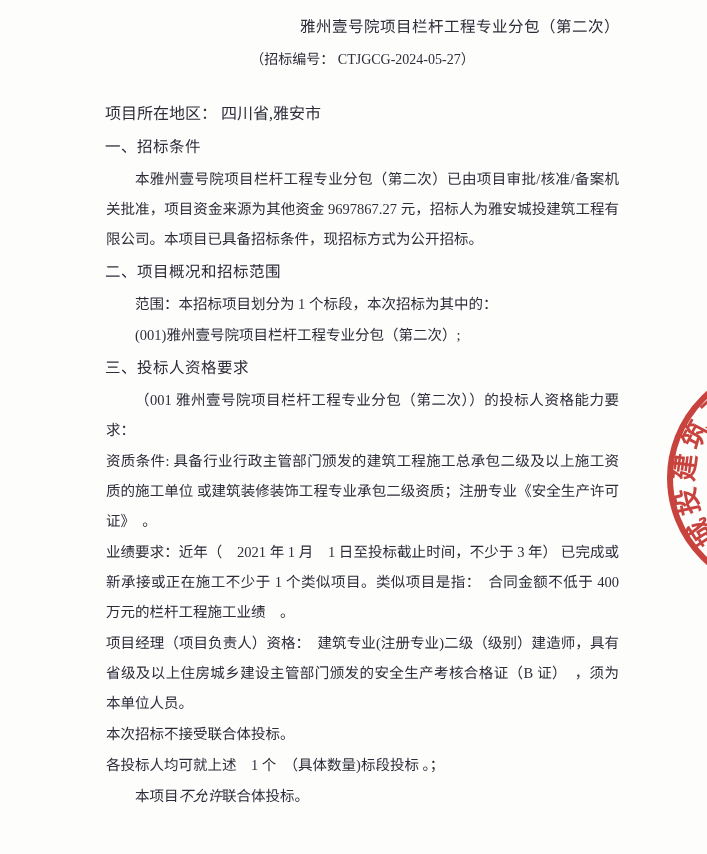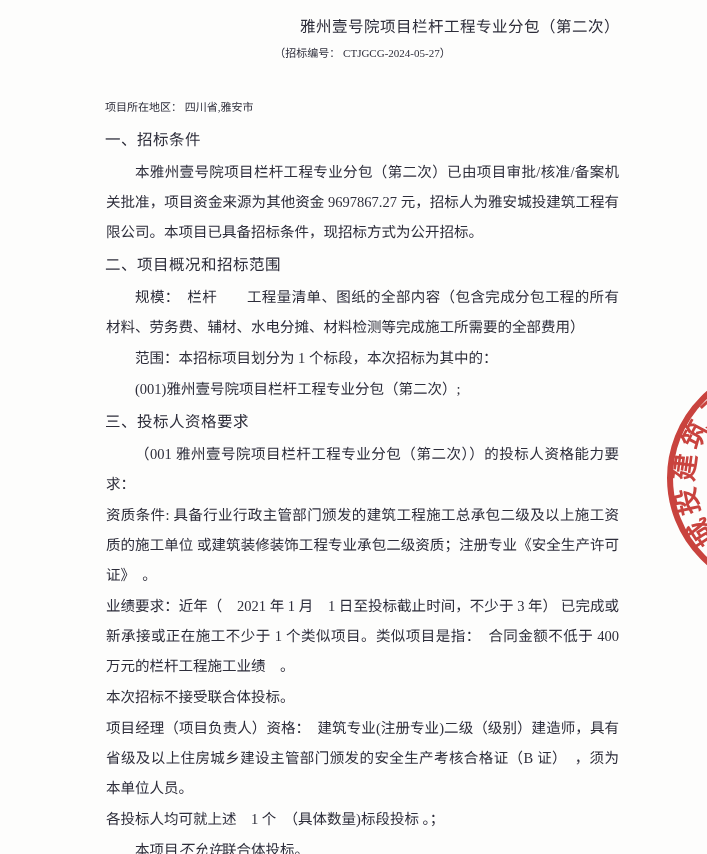--- a/index.html
+++ b/index.html
@@ -17,26 +17,27 @@
     z-index: 1;
   }
   .title {
     text-align: right;
     font-size: 15.5px;
     line-height: 26px;
     letter-spacing: 0.5px;
   }
   .subtitle {
     text-align: center;
-    font-size: 11px;
+    font-size: 14px;
     line-height: 26px;
+    margin-top: 7px;
   }
   .location {
     margin-top: 26px;
-    font-size: 11px;
+    font-size: 16px;
     line-height: 30px;
   }
   .sec-heading {
     font-family: "Liberation Sans", "DejaVu Sans", sans-serif;
     font-weight: normal;
     font-size: 15.5px;
     line-height: 30px;
     margin: 3px 0 2px 0;
     letter-spacing: 0.5px;
   }
@@ -66,30 +67,29 @@
 <div class="doc">
   <div class="title">雅州壹号院项目栏杆工程专业分包（第二次）</div>
   <div class="subtitle">（招标编号：  CTJGCG-2024-05-27）</div>
 
   <div class="location">项目所在地区： 四川省,雅安市</div>
 
   <div class="sec-heading">一、招标条件</div>
   <p class="para indent">本雅州壹号院项目栏杆工程专业分包（第二次）已由项目审批/核准/备案机关批准，项目资金来源为其他资金 9697867.27 元，招标人为雅安城投建筑工程有限公司。本项目已具备招标条件，现招标方式为公开招标。</p>
 
   <div class="sec-heading">二、项目概况和招标范围</div>
-  <p class="para indent">规模：　栏杆　　工程量清单、图纸的全部内容（包含完成分包工程的所有材料、劳务费、辅材、水电分摊、材料检测等完成施工所需要的全部费用）</p>
   <p class="para indent">范围：本招标项目划分为 1 个标段，本次招标为其中的：</p>
   <p class="para indent">(001)雅州壹号院项目栏杆工程专业分包（第二次）;</p>
 
   <div class="sec-heading">三、投标人资格要求</div>
   <p class="para indent">（001 雅州壹号院项目栏杆工程专业分包（第二次））的投标人资格能力要求：</p>
   <p class="para">资质条件: 具备行业行政主管部门颁发的建筑工程施工总承包二级及以上施工资质的施工单位 或建筑装修装饰工程专业承包二级资质；注册专业《安全生产许可证》　。</p>
   <p class="para">业绩要求：近年（　2021 年 1 月　1 日至投标截止时间，不少于 3 年） 已完成或新承接或正在施工不少于 1 个类似项目。类似项目是指：　合同金额不低于 400 万元的栏杆工程施工业绩　。</p>
+  <p class="para">项目经理（项目负责人）资格：　建筑专业(注册专业)二级（级别）建造师，具有省级及以上住房城乡建设主管部门颁发的安全生产考核合格证（B 证）　，须为本单位人员。</p>
   <p class="para">本次招标不接受联合体投标。</p>
-  <p class="para">项目经理（项目负责人）资格：　建筑专业(注册专业)二级（级别）建造师，具有省级及以上住房城乡建设主管部门颁发的安全生产考核合格证（B 证）　，须为本单位人员。</p>
   <p class="para">各投标人均可就上述　1 个　（具体数量)标段投标 。；</p>
   <p class="para indent"><span>本项目</span><span class="em-italic">不允许</span><span>联合体投标。</span></p>
 
 </div>
 
 <div class="seal">
   <svg width="244" height="244" viewBox="0 0 244 244">
     <defs>
       <path id="sealOrgPath" d="M 122 210 A 88 88 0 1 1 122.05 210"></path>
       <path id="sealSerialPath" d="M 122 184 A 62 62 0 1 1 122.05 184"></path>

